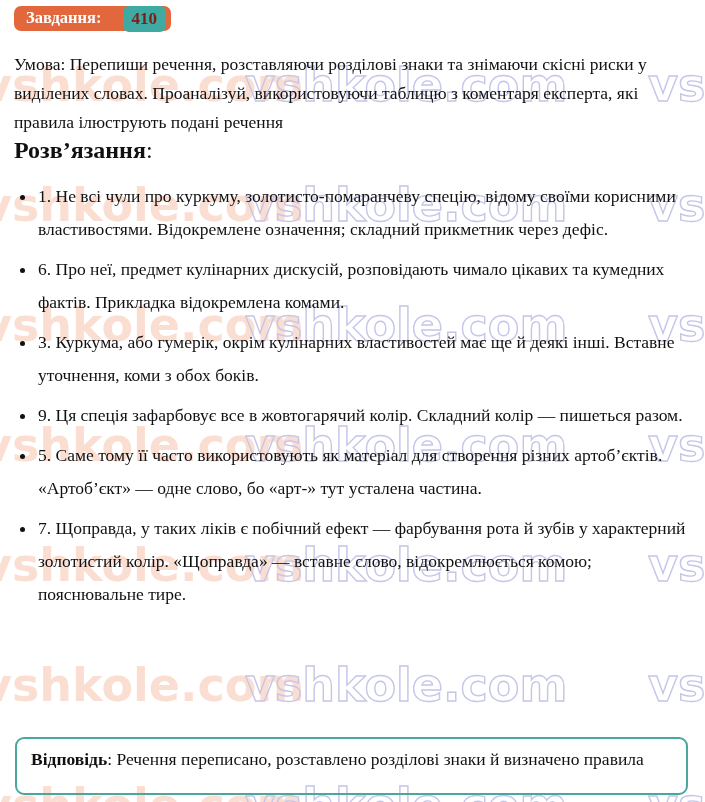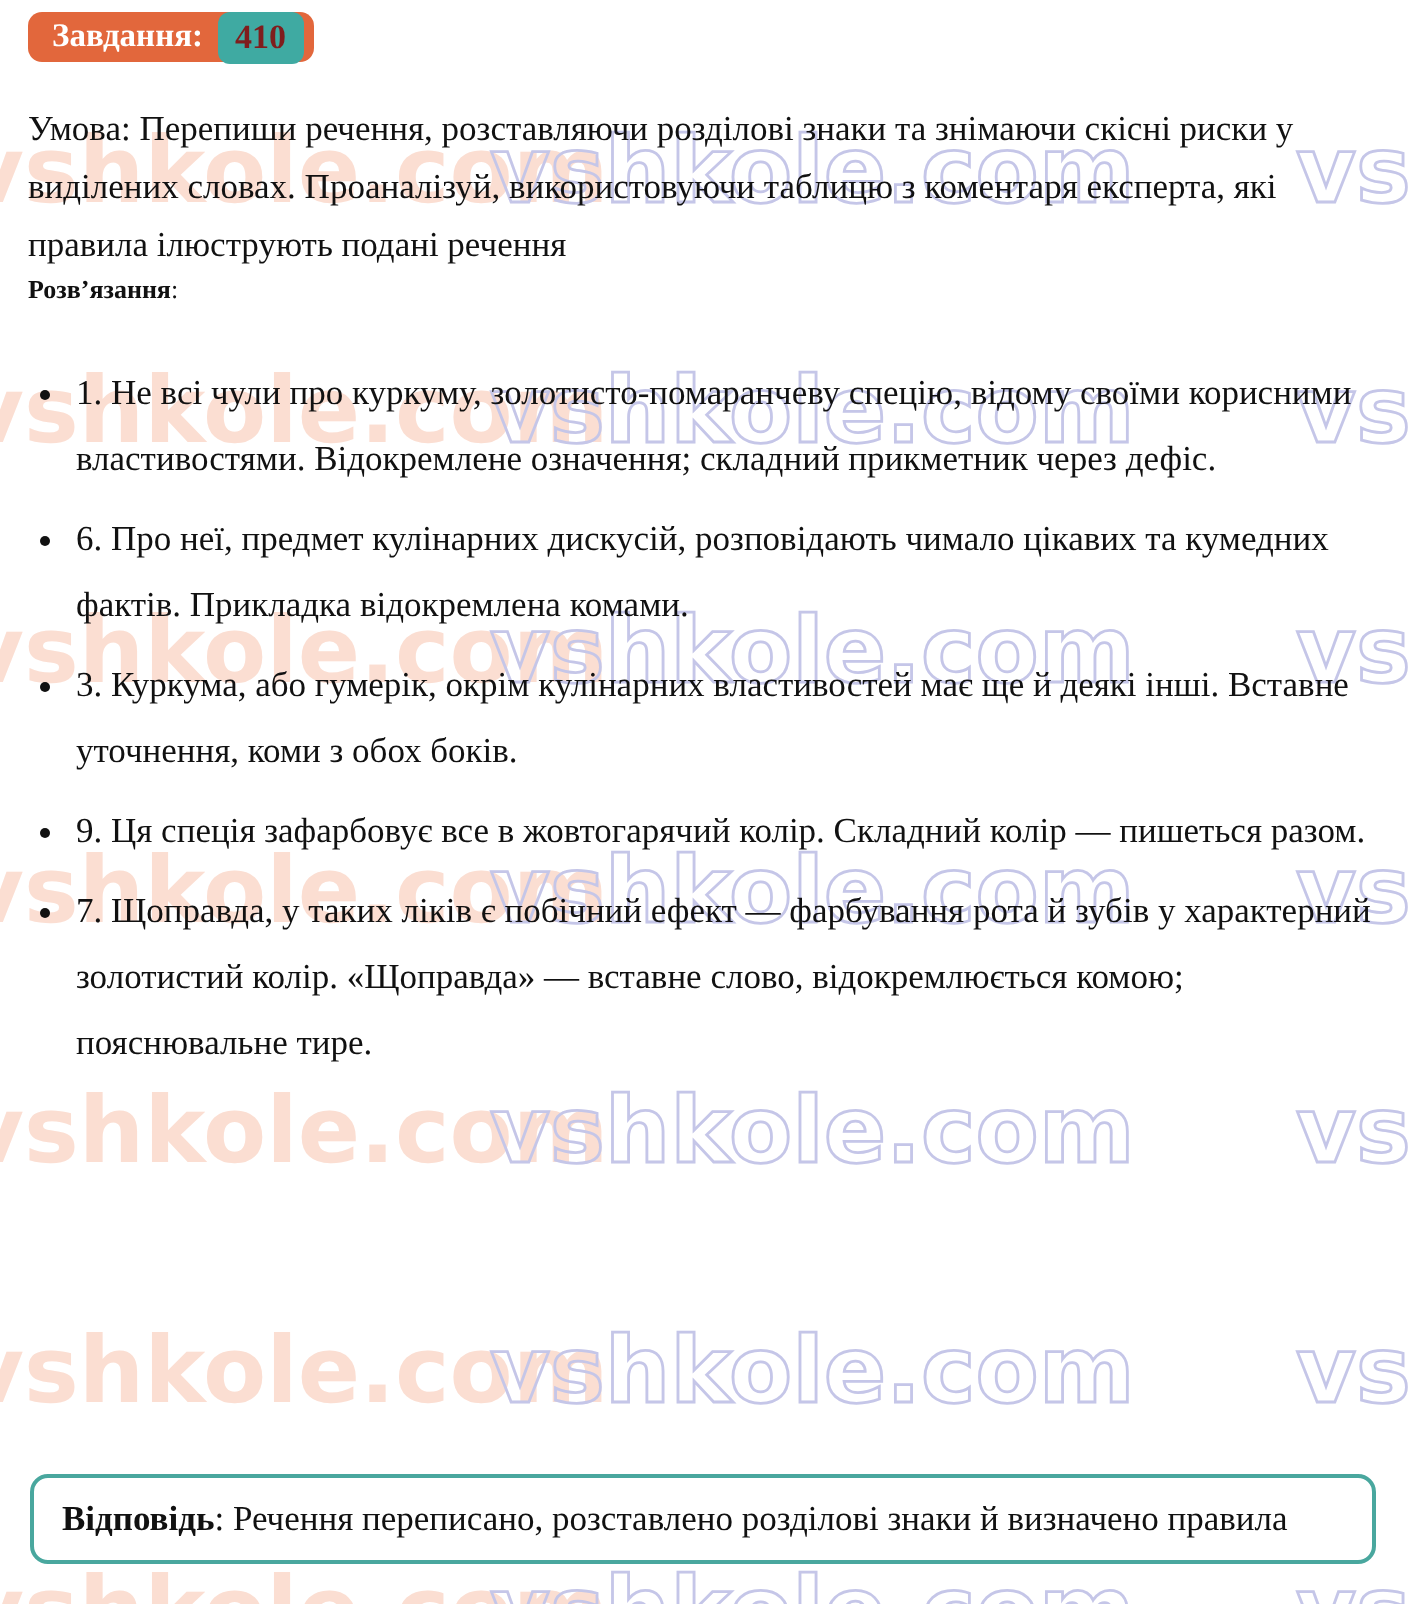--- a/index.html
+++ b/index.html
@@ -57,21 +57,21 @@
   
   #task-badge {
     position: absolute;
     left: 14px;
     top: 6px;
     background: #e2673c;
     border-radius: 7px;
     padding: 4px 9px 4px 12px;
     display: flex;
     align-items: center;
-    gap: 7px;
+    gap: 21px;
     height: 25px;
     box-sizing: border-box;
   }
   #task-badge .lbl {
     color: #ffffff;
     font-family: "Liberation Serif", serif;
     font-weight: 700;
     font-size: 16.5px;
     line-height: 1;
   }
@@ -102,21 +102,21 @@
   }
   #condition .kw {
     font-weight: 400;
   }
 
   
   #solution-heading {
     position: absolute;
     left: 14px;
     top: 138px;
-    font-size: 13px;
+    font-size: 24px;
     font-weight: 700;
     line-height: 1;
   }
   #solution-heading .tail {
     font-weight: 400;
   }
 
   
   #solution-list {
     position: absolute;
@@ -144,21 +144,21 @@
     border-radius: 50%;
     background: #111111;
   }
 
   
   #answer-box {
     position: absolute;
     left: 15px;
     top: 737px;
     width: 673px;
-    height: 45px;
+    height: 58px;
     box-sizing: border-box;
     border: 2px solid #49a79e;
     border-radius: 9px;
     padding: 6px 14px 0 14px;
     background: transparent;
   }
   #answer-box .atext {
     font-size: 17.5px;
     line-height: 28px;
   }
@@ -220,20 +220,21 @@
 
   <div id="solution-heading">
     <span>Розв’язання</span><span class="tail">:</span>
   </div>
 
   <ul id="solution-list">
     <li>1. Не всі чули про куркуму, золотисто-помаранчеву спецію, відому своїми корисними властивостями. Відокремлене означення; складний прикметник через дефіс.</li>
     <li>6. Про неї, предмет кулінарних дискусій, розповідають чимало цікавих та кумедних фактів. Прикладка відокремлена комами.</li>
     <li>3. Куркума, або гумерік, окрім кулінарних властивостей має ще й деякі інші. Вставне уточнення, коми з обох боків.</li>
     <li>9. Ця спеція зафарбовує все в жовтогарячий колір. Складний колір — пишеться разом.</li>
+    <li>5. Саме тому її часто використовують як матеріал для створення різних артоб’єктів. «Артоб’єкт» — одне слово, бо «арт-» тут усталена частина.</li>
     <li>7. Щоправда, у таких ліків є побічний ефект — фарбування рота й зубів у характерний золотистий колір. «Щоправда» — вставне слово, відокремлюється комою; пояснювальне тире.</li>
   </ul>
 
   <div id="answer-box">
     <div class="atext">
       <span class="kw">Відповідь</span><span>: </span><span>Речення переписано, розставлено розділові знаки й визначено правила</span>
     </div>
   </div>
 
 </div>

